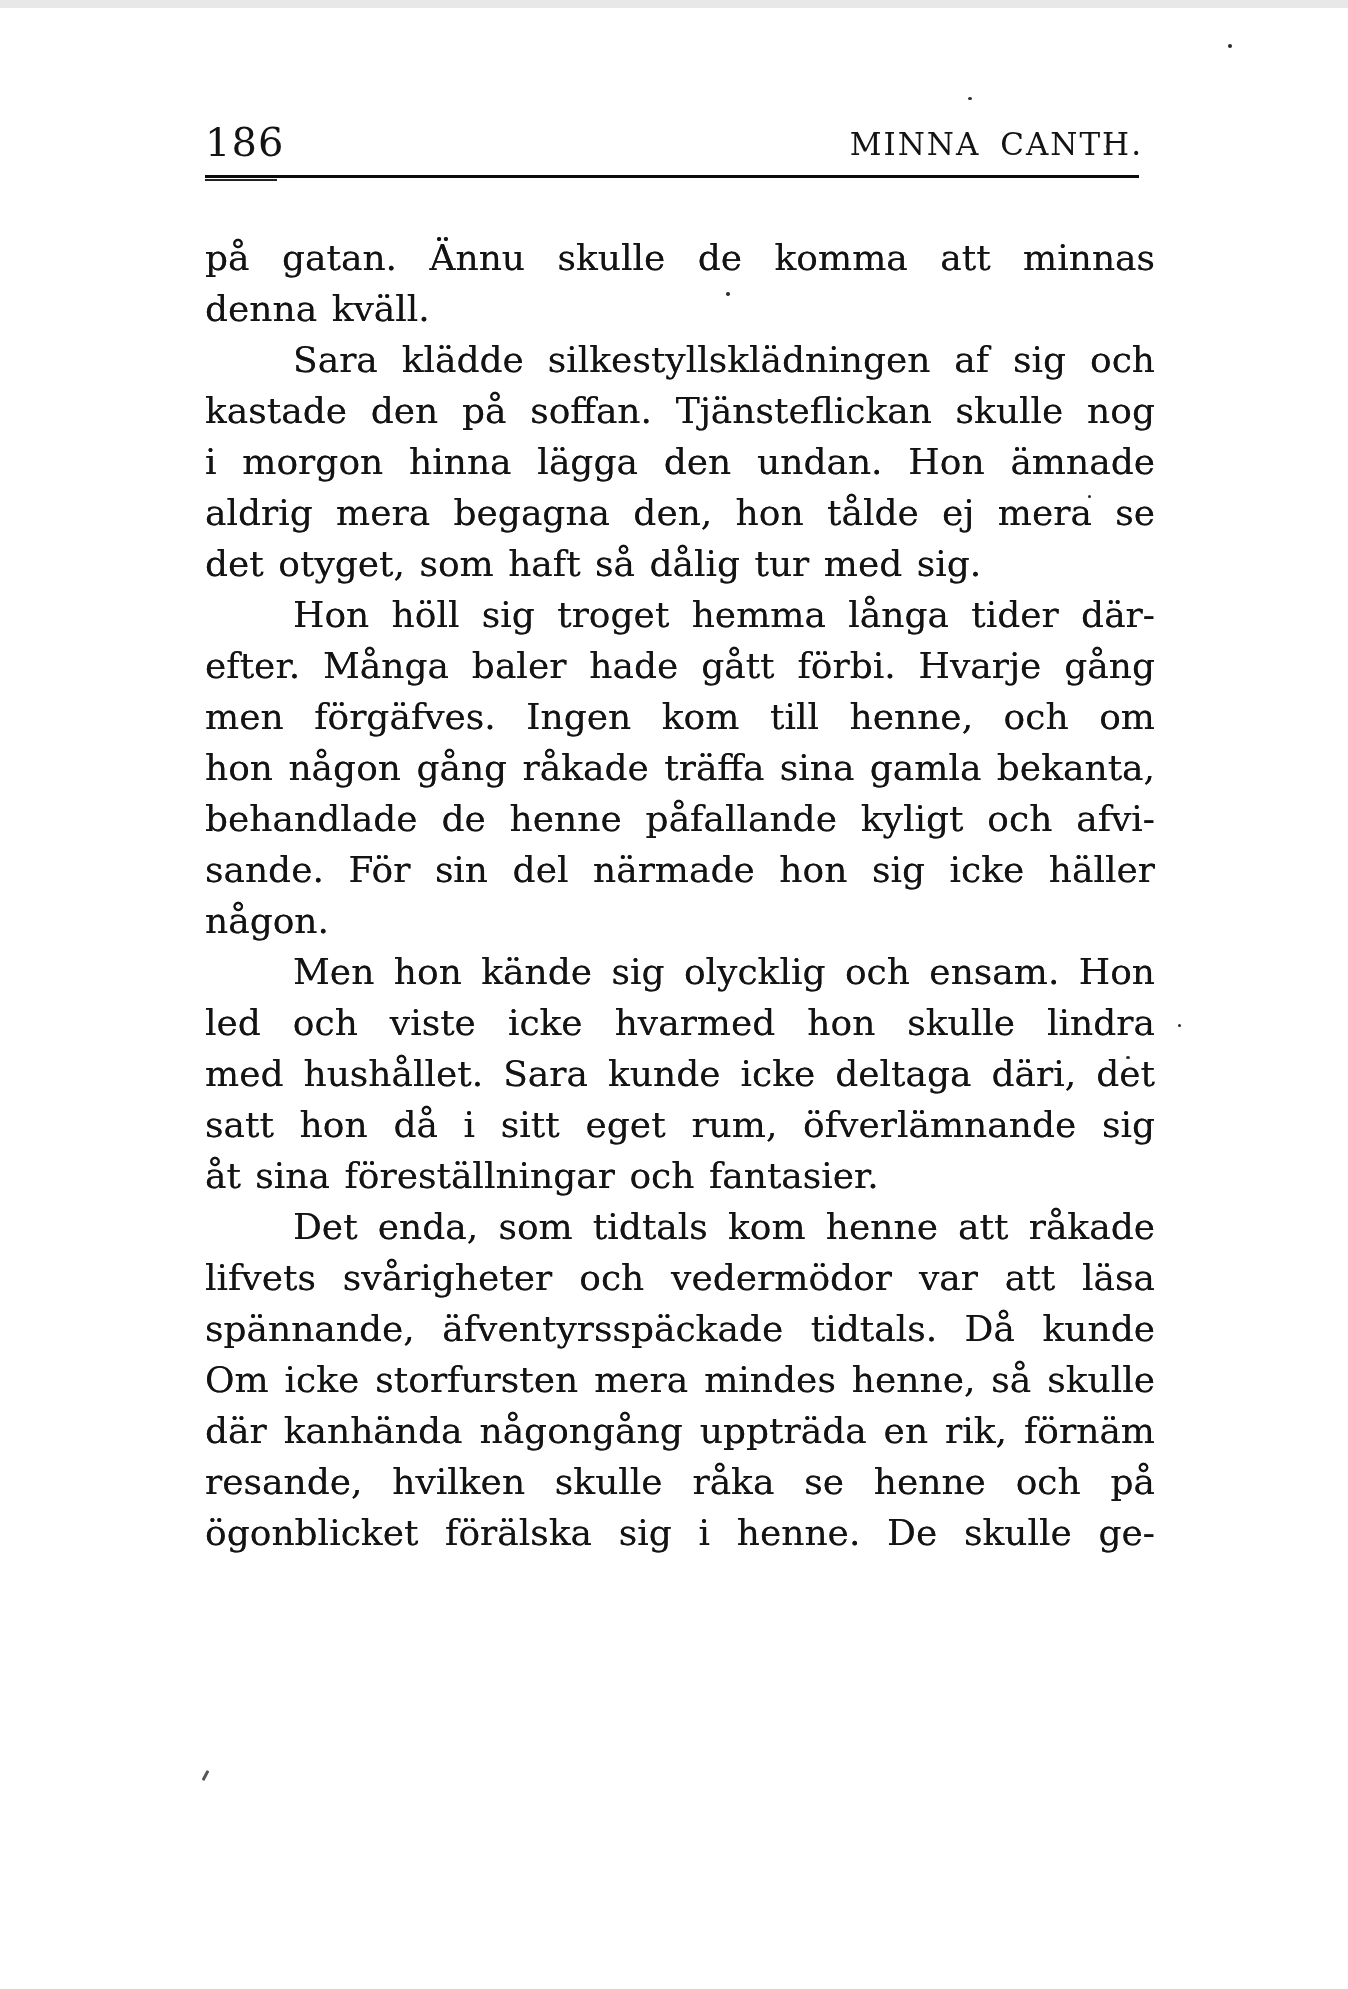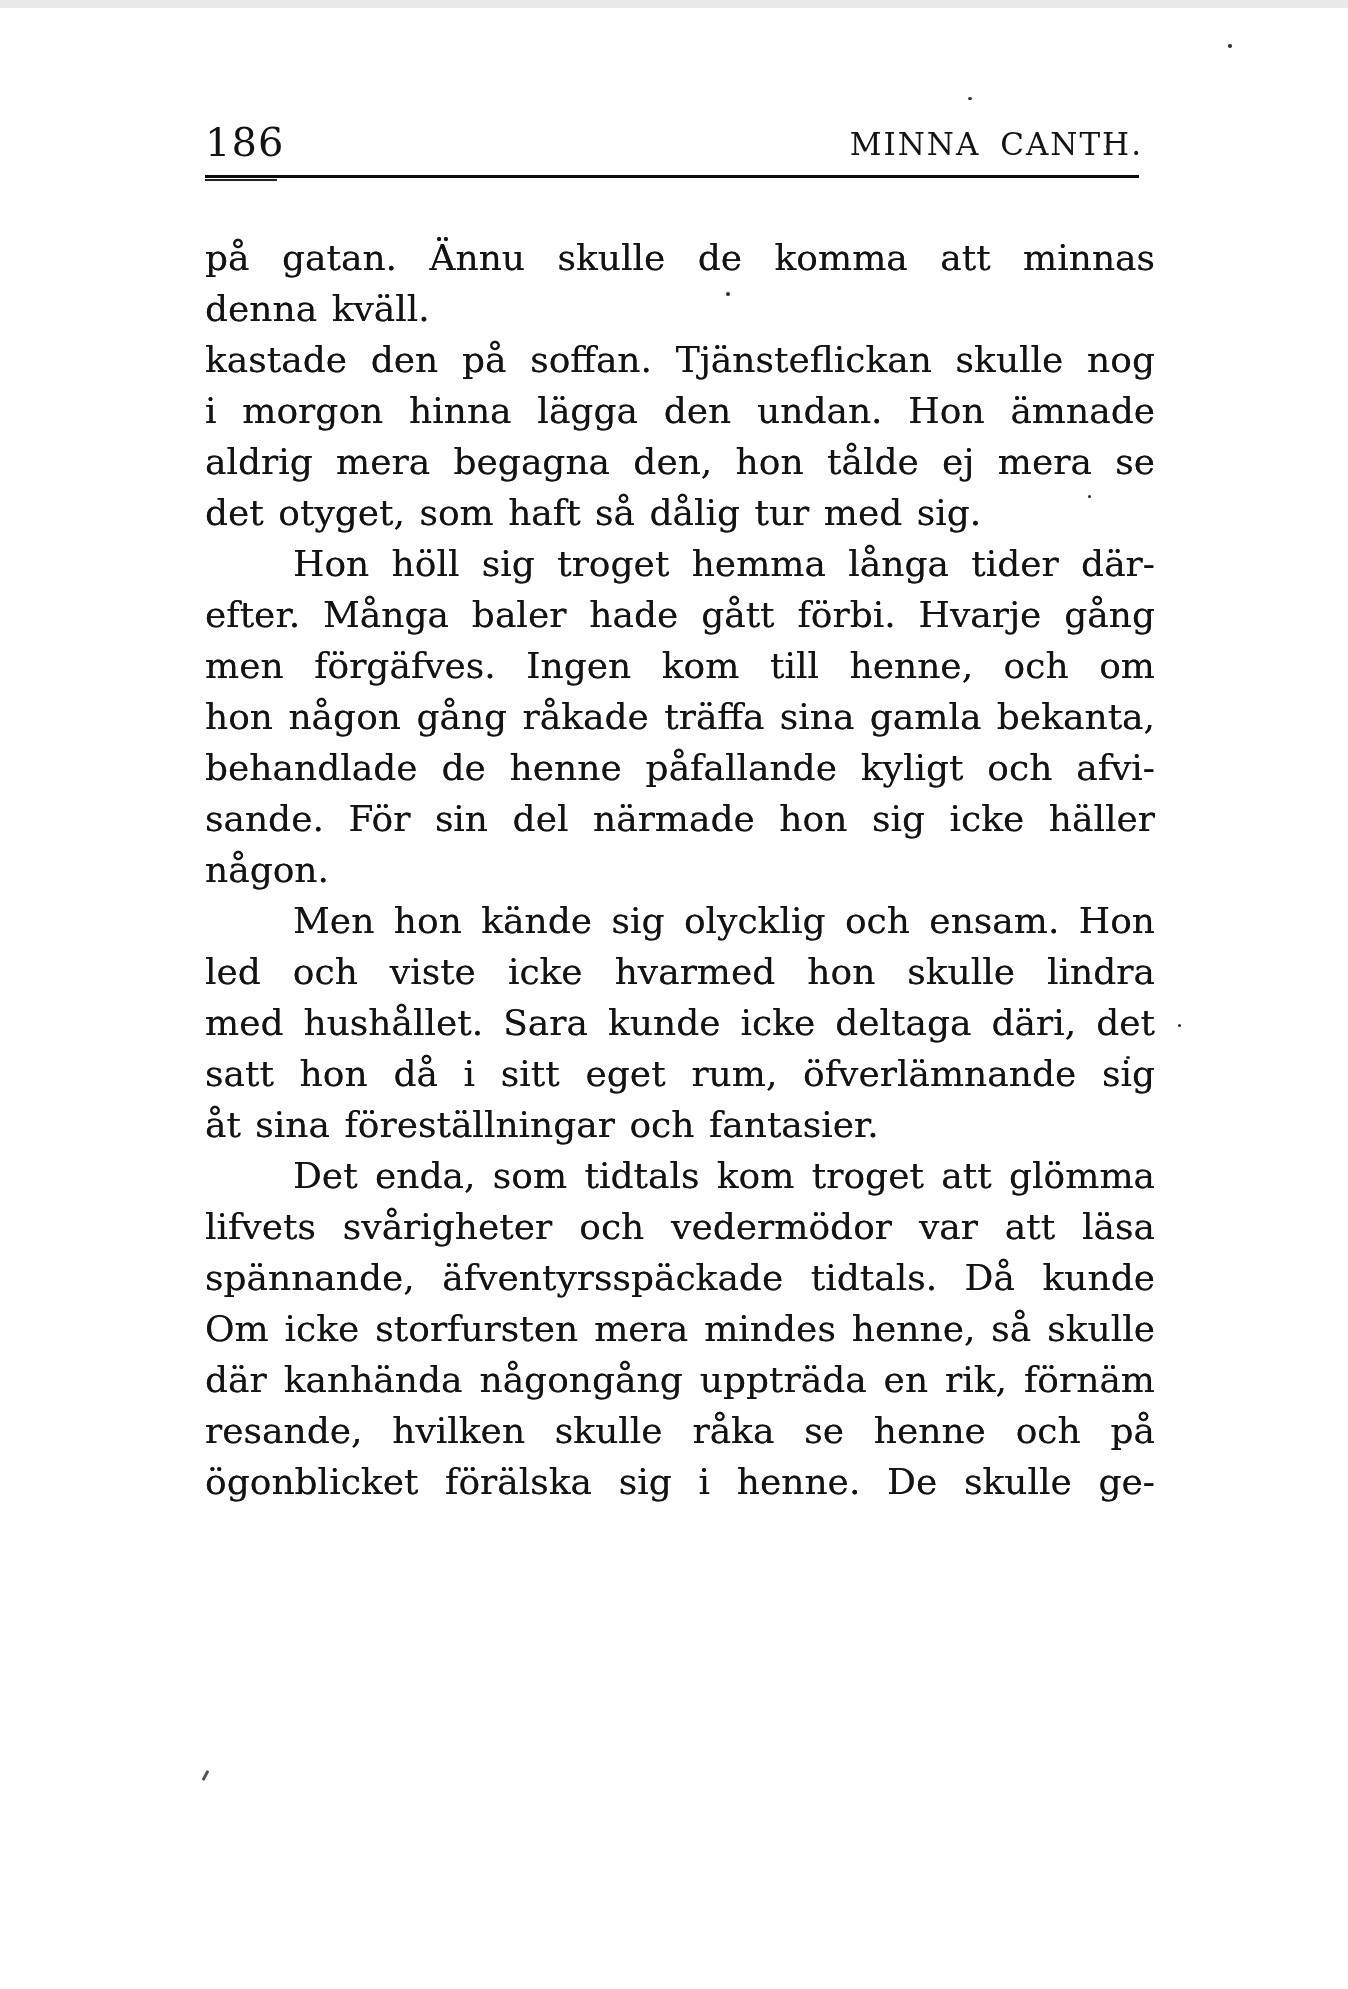--- a/index.html
+++ b/index.html
@@ -72,37 +72,38 @@
   <div class="header">
     <span class="page-number">186</span>
     <span class="running-title">MINNA CANTH.</span>
   </div>
 
   <div class="header-rule"></div>
 
   <div class="body-text">
       <div class="line">på gatan.  Ännu  skulle  de  komma  att  minnas</div>
       <div class="line pend">denna kväll.</div>
+      <div class="line indent">Sara  klädde  silkestyllsklädningen  af  sig  och</div>
       <div class="line">kastade den på soffan.  Tjänsteflickan skulle nog</div>
       <div class="line">i  morgon  hinna  lägga  den  undan.   Hon  ämnade</div>
       <div class="line">aldrig  mera  begagna  den,  hon  tålde  ej  mera se</div>
       <div class="line pend">det otyget, som haft så dålig tur med sig.</div>
       <div class="line indent">Hon  höll  sig  troget  hemma  långa  tider  där-</div>
       <div class="line">efter.  Många baler hade gått förbi.  Hvarje gång</div>
       <div class="line">men  förgäfves.   Ingen  kom  till  henne,  och  om</div>
       <div class="line">hon någon gång råkade träffa sina gamla bekanta,</div>
       <div class="line">behandlade  de  henne  påfallande  kyligt  och afvi-</div>
       <div class="line">sande.   För  sin  del  närmade  hon  sig icke häller</div>
       <div class="line pend">någon.</div>
       <div class="line indent">Men hon kände sig olycklig och ensam.   Hon</div>
       <div class="line">led  och  viste  icke  hvarmed  hon  skulle  lindra</div>
       <div class="line">med hushållet.  Sara kunde icke deltaga däri, det</div>
       <div class="line">satt  hon  då  i  sitt  eget  rum,  öfverlämnande sig</div>
       <div class="line pend">åt sina föreställningar och fantasier.</div>
-      <div class="line indent">Det enda, som tidtals kom troget att glömma</div>
+      <div class="line indent">Det enda, som tidtals kom henne att råkade</div>
       <div class="line">lifvets  svårigheter  och  vedermödor  var  att läsa</div>
       <div class="line">spännande, äfventyrsspäckade tidtals.  Då kunde</div>
       <div class="line">Om  icke  storfursten  mera  mindes  henne, så skulle</div>
       <div class="line">där kanhända någongång uppträda en rik, förnäm</div>
       <div class="line">resande,  hvilken  skulle  råka  se  henne  och  på</div>
       <div class="line">ögonblicket  förälska  sig  i  henne.   De  skulle ge-</div>
     </div>
 
   <div id="artifacts"></div>
 <div class="speck" style="left: 1228px; top: 36px; width: 4px; height: 4px;"></div>

